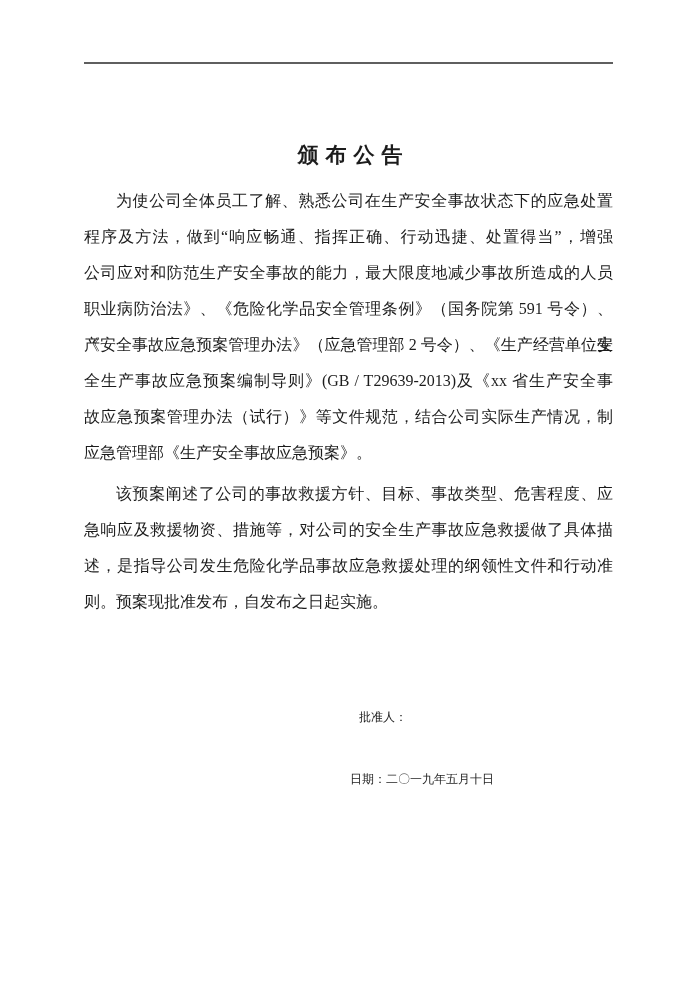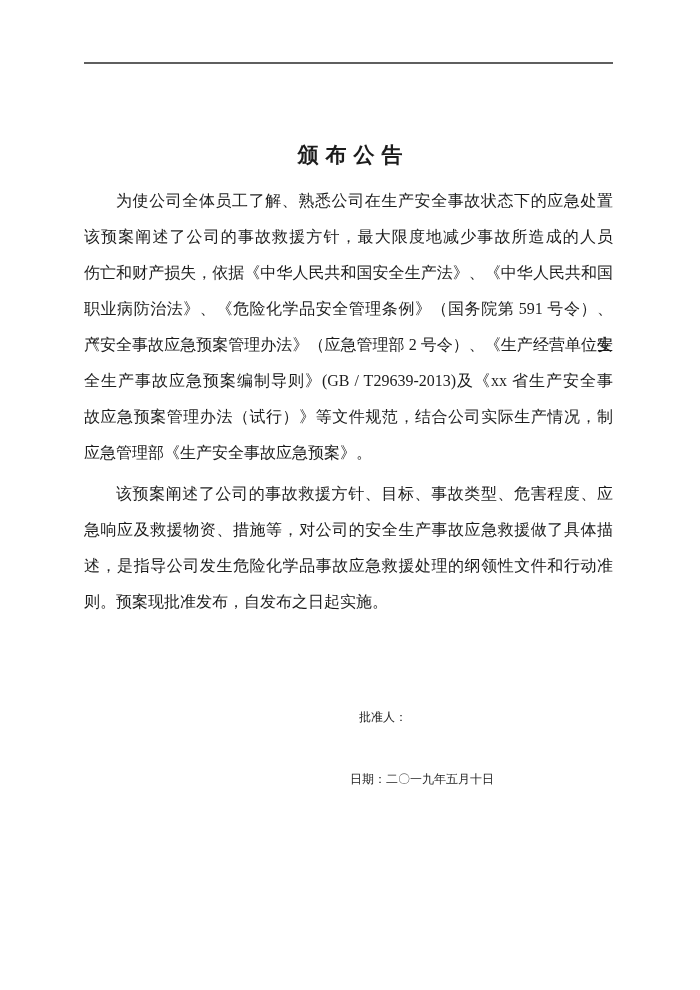--- a/index.html
+++ b/index.html
@@ -75,22 +75,22 @@
 </head>
 <body>
 
 <div class="page">
   <div class="header-rule"></div>
   <h1 class="doc-title">颁布公告</h1>
   <div class="content">
     <div id="paras">
         <div class="para">
           <div class="line first">为使公司全体员工了解、熟悉公司在生产安全事故状态下的应急处置</div>
-          <div class="line">该预案阐述了公司的事故救援方针，最大限度地减少事故所造成的人员</div>
-          <div class="line">伤亡和财产损失，依据《中华人民共和国安全生产法》、《中华人民共和国</div>
+          <div class="line">程序及方法，做到“响应畅通、指挥正确、行动迅捷、处置得当”，增强</div>
+          <div class="line">公司应对和防范生产安全事故的能力，最大限度地减少事故所造成的人员</div>
           <div class="line">职业病防治法》、《危险化学品安全管理条例》（国务院第 591 号令）、《生</div>
           <div class="line">产安全事故应急预案管理办法》（应急管理部 2 号令）、《生产经营单位安</div>
           <div class="line">全生产事故应急预案编制导则》(GB / T29639-2013)及《xx 省生产安全事</div>
           <div class="line">故应急预案管理办法（试行）》等文件规范，结合公司实际生产情况，制</div>
           <div class="line plast">应急管理部《生产安全事故应急预案》。</div>
         </div>
         <div class="para">
           <div class="line first">该预案阐述了公司的事故救援方针、目标、事故类型、危害程度、应</div>
           <div class="line">急响应及救援物资、措施等，对公司的安全生产事故应急救援做了具体描</div>
           <div class="line">述，是指导公司发生危险化学品事故应急救援处理的纲领性文件和行动准</div>

